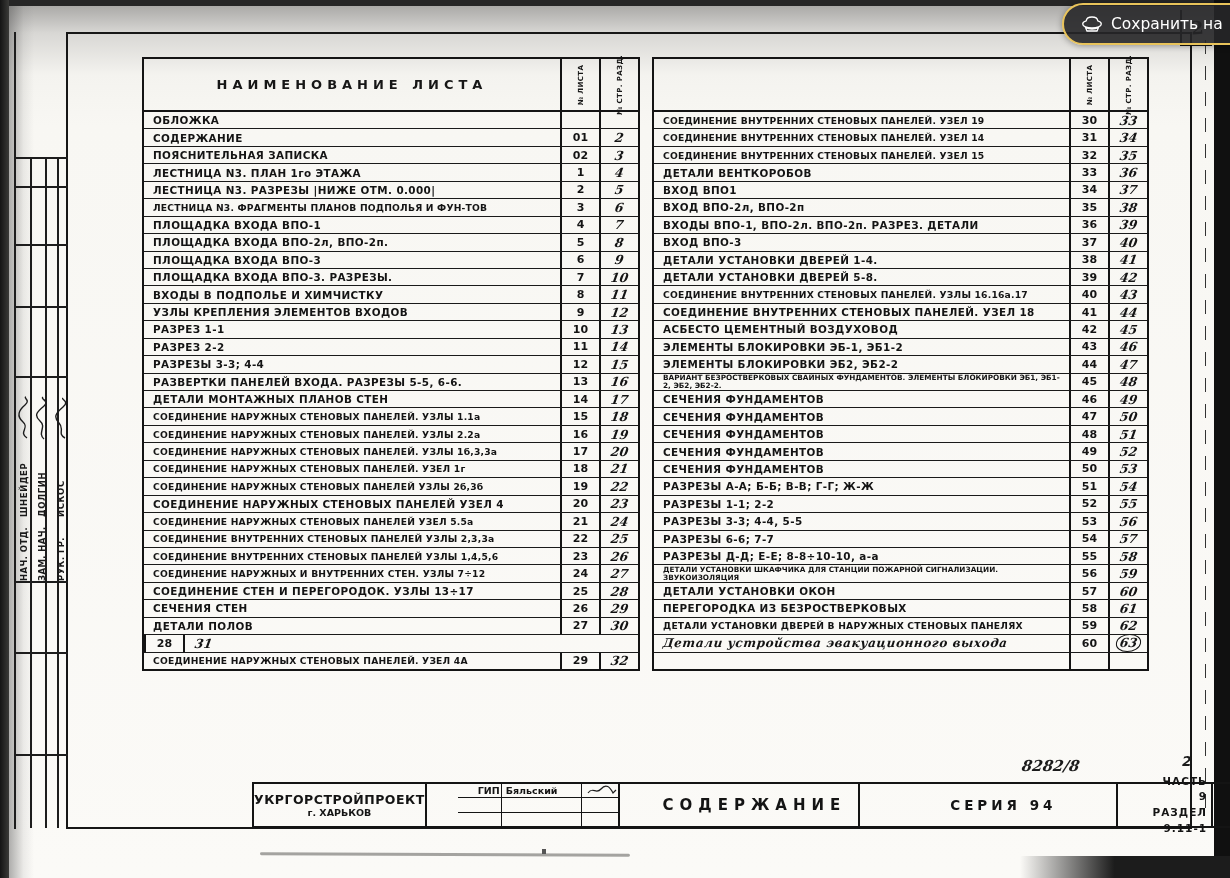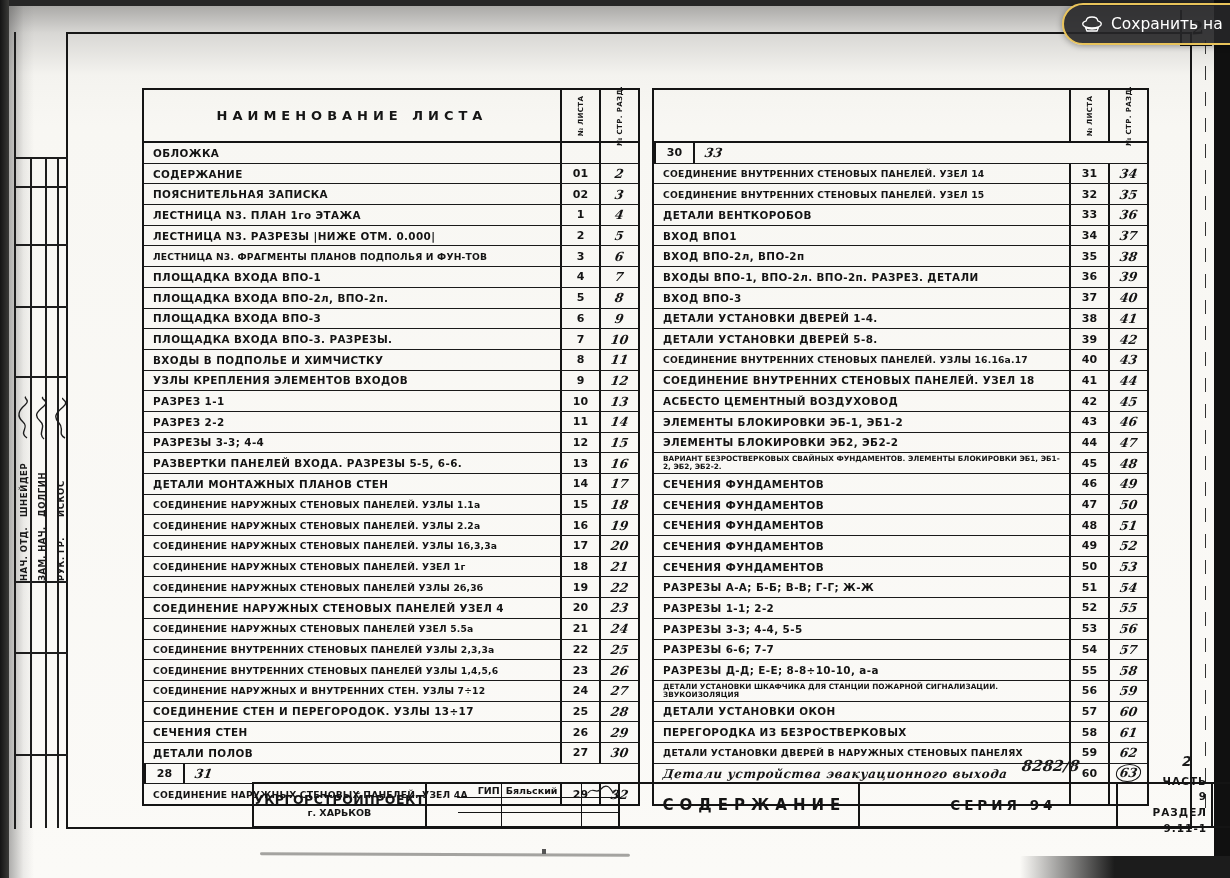--- a/index.html
+++ b/index.html
@@ -31,21 +31,21 @@
   
   .sgrid { position:absolute; background:#1d1d1d; }
   .stamp-rot { position:absolute; left:-61px; top:451px; width:206px; height:54px;
     transform:rotate(-90deg); display:flex; flex-direction:column; justify-content:space-between; }
   .stamp-line { display:flex; align-items:center; height:17px; gap:6px; }
   .stamp-role { font-size:8.5px; font-weight:bold; letter-spacing:.4px; color:#1a1a1a; width:58px; }
   .stamp-name { font-size:8.5px; font-weight:bold; letter-spacing:.6px; color:#1a1a1a; width:70px; }
   .sig-svg { width:46px; height:14px; }
 
   
-  .ctable { position:absolute; top:57px; height:718px; border:2px solid #141414; background:transparent; display:flex; flex-direction:column;margin-top:31px; }
+  .ctable { position:absolute; top:57px; height:614px; border:2px solid #141414; background:transparent; display:flex; flex-direction:column; }
   .t-left { left:142px; width:498px; }
   .t-right { left:652px; width:497px; }
   .thead { height:53px; display:flex; border-bottom:2px solid #141414; flex:none; }
   .th-name { flex:1; display:flex; align-items:center; justify-content:center;
     font-weight:bold; font-size:13px; letter-spacing:5px; color:#161616; }
   .th-num { width:39px; border-left:2px solid #141414; position:relative; flex:none; }
   .th-num span { position:absolute; left:50%; top:50%; transform:translate(-50%,-50%) rotate(-90deg);
     font-size:7px; font-weight:bold; white-space:nowrap; letter-spacing:.4px; color:#161616; }
   .tbody { flex:1; display:flex; flex-direction:column; }
   .trow { flex:1; display:flex; border-bottom:1.6px solid #1a1a1a; min-height:0; }
@@ -400,20 +400,21 @@
     <div class="th-name"></div>
     <div class="th-num">
         <span>№ ЛИСТА</span>
       </div>
     <div class="th-num">
         <span>№ СТР. РАЗД.</span>
       </div>
   </div>
   <div class="tbody" id="tbody-right">
       <div class="trow">
+        <div class="c-name sz2">СОЕДИНЕНИЕ  ВНУТРЕННИХ СТЕНОВЫХ ПАНЕЛЕЙ.  УЗЕЛ 19</div>
         <div class="c-num">30</div>
         <div class="c-num">
           <span class="c-page">33</span>
         </div>
       </div>
       <div class="trow">
         <div class="c-name sz2">СОЕДИНЕНИЕ  ВНУТРЕННИХ СТЕНОВЫХ  ПАНЕЛЕЙ.  УЗЕЛ 14</div>
         <div class="c-num">31</div>
         <div class="c-num">
           <span class="c-page">34</span>

